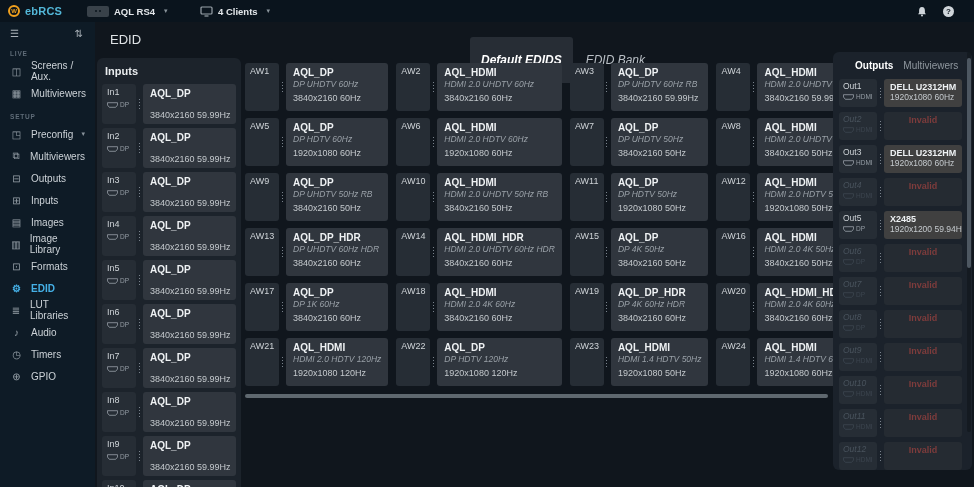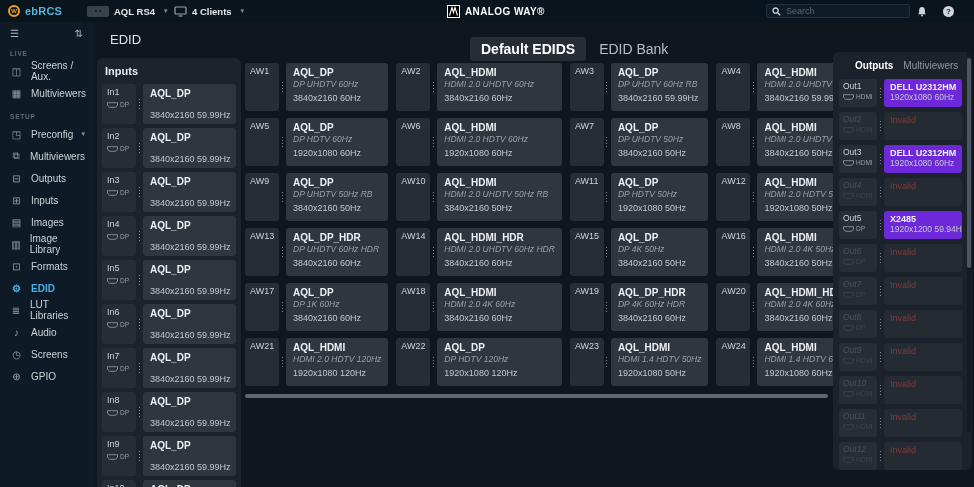--- a/index.html
+++ b/index.html
@@ -39,21 +39,21 @@
   .sb-item { display:flex; align-items:center; height:22px; padding-left:10px; cursor:pointer; }
   .sb-item .ic { width:13px; font-size:10px; color:#96a0a8; text-align:center; }
   .sb-item .lb { margin-left:8px; font-size:10px; color:#ccd2d7; }
   .sb-item .cr { margin-left:auto; margin-right:10px; font-size:7px; color:#8a949c; }
   .sb-item.active .ic, .sb-item.active .lb { color:#45b0e6; font-weight:bold; }
 
   
   #content { position:absolute; left:95px; top:22px; width:879px; height:465px; background:#10161d; }
   #page-title { position:absolute; left:15px; top:10px; font-size:13px; color:#dfe3e6; }
   #main-tabs { position:absolute; left:375px; top:15px; display:flex; gap:2px; }
-  .tab { padding:4px 11px; font-size:14px; color:#b9bfc5; border-radius:3px; cursor:pointer; }
+  .tab { padding:16px 11px; font-size:12px; color:#b9bfc5; border-radius:3px; cursor:pointer;font-style:italic; }
   .tab.active { background:#272d35; color:#ffffff; font-weight:bold; }
 
   
   #inputs-panel { position:absolute; left:2px; top:36px; width:144px; height:429px;
     background:#1c232b; border-radius:6px 6px 0 0; padding:5px 5px 0 5px; overflow:hidden; }
   #inputs-title { font-size:11px; font-weight:bold; color:#e9ecee; margin:2px 0 7px 3px; }
   .in-row { display:flex; height:40px; margin-bottom:4px; }
   .side-label { width:34px; background:#262d35; border-radius:3px; padding:3px 0 0 5px; flex:none; }
   .side-label .rid { font-size:9px; color:#ced3d7; }
   .conn { display:flex; align-items:center; gap:2px; margin-top:4px; color:#959da5; }
@@ -82,27 +82,27 @@
   
   #outputs-panel { position:absolute; right:2px; top:30px; width:139px; height:418px;
     background:#1b222b; border-radius:6px; padding:6px 10px 0 6px; overflow:hidden; }
   #out-tabs { display:flex; gap:10px; margin:2px 0 8px 16px; }
   .out-tab { font-size:10px; color:#8f979e; cursor:pointer; }
   .out-tab.active { color:#ffffff; font-weight:bold; }
   .out-row { display:flex; height:28px; margin-bottom:5px; }
   .out-row .side-label { width:38px; padding:2px 0 0 4px; }
   .out-row .side-label .rid { font-size:8.5px; }
   .out-row .conn { margin-top:2px; }
-  .out-card { flex:1; background:#6d28d9; border-radius:3px; padding:3px 6px; overflow:hidden; }
+  .out-card { flex:1; background:#404040; border-radius:3px; padding:3px 6px; overflow:hidden; }
   .out-card .nm { font-size:9px; }
   .out-card .fmt { font-size:8.5px; }
   .out-row.invalid .side-label .rid { color:#49535d;font-style:italic; }
   .out-row.invalid .conn { color:#3c454f; }
   .out-row.invalid .out-card { background:#252b32; }
-  .out-row.invalid .nm { color:#7e3c3c; font-weight:normal; font-size:9px; }
+  .out-row.invalid .nm { color:#7e3c3c; font-weight:bold; font-size:9px;text-align:center; }
   #vscroll { position:absolute; right:3px; top:30px; width:4px; height:380px; background:#141a21;
     border-radius:2px; }
   #vscroll .thumb { position:absolute; top:6px; left:0; width:4px; height:210px; background:#4d5761;
     border-radius:2px; }
 
   svg { display:block; }
 </style>
 </head>
 <body>
 
@@ -116,50 +116,33 @@
 
     <div class="abs" style="left:87px">
       <span class="devbox">
           <i></i>
           <i></i>
         </span>
       <span class="tb-label">AQL RS4</span>
       <span class="tb-caret">▾</span>
     </div>
 
-    <div class="abs" style="left:174px">
+    <div class="abs" style="left:200px">
       <span class="tb-ic">
         <svg width="13" height="11" viewBox="0 0 13 11">
             <rect x="1" y="1" width="11" height="7" rx="1" fill="none" stroke="#9aa3ab" stroke-width="1.2"></rect>
             <path d="M4.5 10 h4" stroke="#9aa3ab" stroke-width="1.2"></path>
           </svg>
       </span>
       <span class="tb-label">4 Clients</span>
       <span class="tb-caret">▾</span>
     </div>
 
 
-    <div class="abs" style="left:447px">
-      <span class="brand-box">
-        <svg width="11" height="11" viewBox="0 0 11 11">
-            <path d="M1.5 9.5 L4 1.5 L5.5 6.5 L7 1.5 L9.5 9.5" stroke="#fff" stroke-width="1.1" fill="none"></path>
-          </svg>
-      </span>
-      <span class="brand-text">ANALOG WAY®</span>
-    </div>
-
-    <div id="search">
-      <span>
-        <svg width="9" height="9" viewBox="0 0 9 9">
-            <circle cx="3.6" cy="3.6" r="2.6" fill="none" stroke="#cfd5da" stroke-width="1.3"></circle>
-            <path d="M5.7 5.7 L8.2 8.2" stroke="#cfd5da" stroke-width="1.3"></path>
-          </svg>
-      </span>
-      <input type="text" placeholder="Search" style="">
-    </div>
+
 
     <div class="abs" style="left:917px">
       <span>
         <svg width="10" height="11" viewBox="0 0 10 11">
             <path d="M5 1 C7.1 1 7.9 2.7 7.9 4.4 L7.9 6.8 L8.9 8.2 L1.1 8.2 L2.1 6.8 L2.1 4.4 C2.1 2.7 2.9 1 5 1 Z" fill="#cfd5da"></path>
             <circle cx="5" cy="9.6" r="1" fill="#cfd5da"></circle>
           </svg>
       </span>
     </div>
 
@@ -246,21 +229,21 @@
         </div>
 
         <div class="sb-item">
           <span class="ic">♪</span>
           <span class="lb">Audio</span>
           <span class="cr"></span>
         </div>
 
         <div class="sb-item">
           <span class="ic">◷</span>
-          <span class="lb">Screens</span>
+          <span class="lb">Timers</span>
           <span class="cr"></span>
         </div>
 
         <div class="sb-item">
           <span class="ic">⊕</span>
           <span class="lb">GPIO</span>
           <span class="cr"></span>
         </div>
       </div>
   </div>

